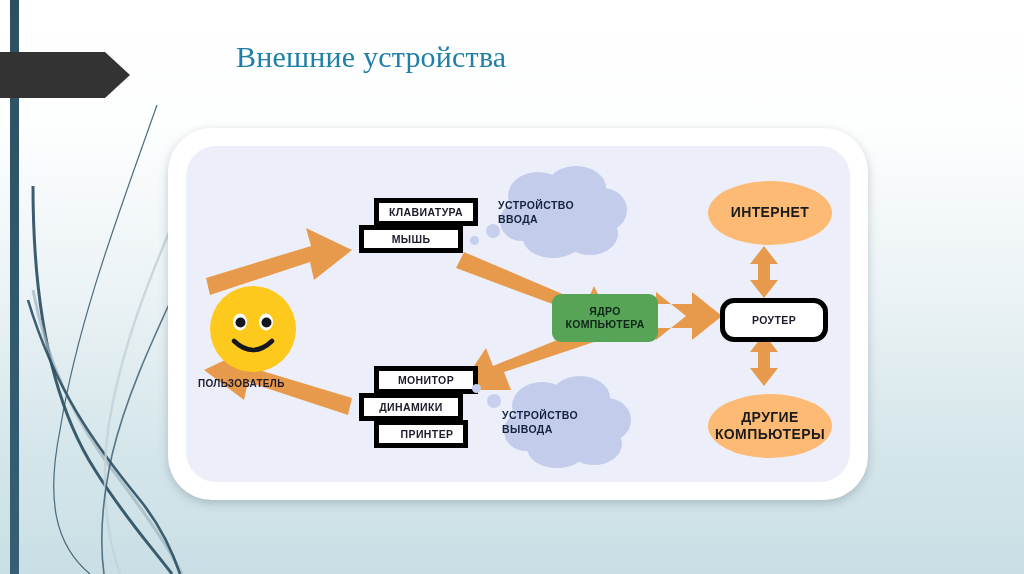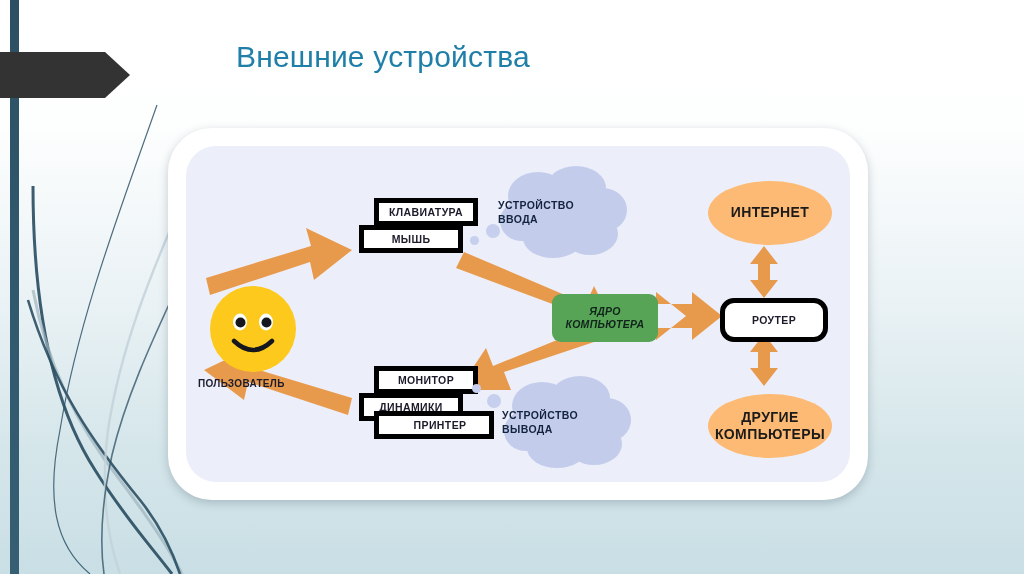--- a/index.html
+++ b/index.html
@@ -30,21 +30,21 @@
     position:absolute;left:168px;top:128px;width:700px;height:372px;
     border-radius:44px;background:#ffffff;
     box-shadow:0 3px 10px rgba(60,80,95,.28);
   }
   .panel-inner{
     position:absolute;left:186px;top:146px;width:664px;height:336px;
     border-radius:30px;background:#eceff9;overflow:hidden;
   }
   .title{
     position:absolute;left:236px;top:40px;
-    font-size:30px;color:#1f7fa8;letter-spacing:.2px;white-space:nowrap;
+    font-size:30px;color:#1f7fa8;letter-spacing:.2px;white-space:nowrap;font-family:Liberation Serif, serif;
   }
   
   .node{position:absolute;box-sizing:border-box;}
   .boxnode{
     background:#ffffff;border:5px solid #000000;
     display:flex;align-items:center;justify-content:center;
     font-size:10.5px;font-weight:bold;color:#1b1b2b;letter-spacing:.4px;
     text-align:center;
   }
   .greenbox{
@@ -120,21 +120,21 @@
     <div class="node boxnode" style="left:173px;top:79px;width:104px;height:28px;">
       <span>МЫШЬ</span>
     </div>
 
     <div class="node boxnode" style="left:188px;top:220px;width:104px;height:28px;">
       <span>МОНИТОР</span>
     </div>
     <div class="node boxnode" style="left:173px;top:247px;width:104px;height:28px;text-align:center;">
       <span>ДИНАМИКИ</span>
     </div>
-    <div class="node boxnode" style="left:188px;top:265px;width:120px;height:28px;padding-left:12px;">
+    <div class="node boxnode" style="left:188px;top:274px;width:94px;height:28px;padding-left:12px;">
       <span>ПРИНТЕР</span>
     </div>
 
     <div class="cloudwrap" style="left:312px;top:20px;width:130px;height:92px;">
       <svg width="130" height="92" viewBox="0 0 130 92">
         <g fill="#c3cdeb">
           <ellipse cx="40" cy="30" rx="30" ry="24"></ellipse>
           <ellipse cx="78" cy="22" rx="30" ry="22"></ellipse>
           <ellipse cx="105" cy="44" rx="24" ry="22"></ellipse>
           <ellipse cx="92" cy="68" rx="28" ry="21"></ellipse>
@@ -176,21 +176,21 @@
         <circle cx="43" cy="43" r="43" fill="#fdc91c"></circle>
         <ellipse cx="30" cy="36" rx="7" ry="8.5" fill="#ffffff"></ellipse>
         <ellipse cx="56" cy="36" rx="7" ry="8.5" fill="#ffffff"></ellipse>
         <circle cx="30.5" cy="36.5" r="5" fill="#15161e"></circle>
         <circle cx="56.5" cy="36.5" r="5" fill="#15161e"></circle>
         <path d="M24 55 Q43 73 62 55" fill="none" stroke="#15161e" stroke-width="4.5" stroke-linecap="round"></path>
       </svg>
     </div>
     <div class="user-label" style="left:12px;top:232px;">ПОЛЬЗОВАТЕЛЬ</div>
 
-    <div class="node greenbox" style="left:366px;top:148px;width:106px;height:48px;font-style:italic;">
+    <div class="node greenbox" style="left:366px;top:148px;width:106px;height:48px;">
       <div>
         <span>ЯДРО</span><br>
         <span>КОМПЬЮТЕРА</span>
       </div>
     </div>
 
     <div class="node boxnode" style="left:534px;top:152px;width:108px;height:44px;border-radius:14px;">
       <span>РОУТЕР</span>
     </div>
 

